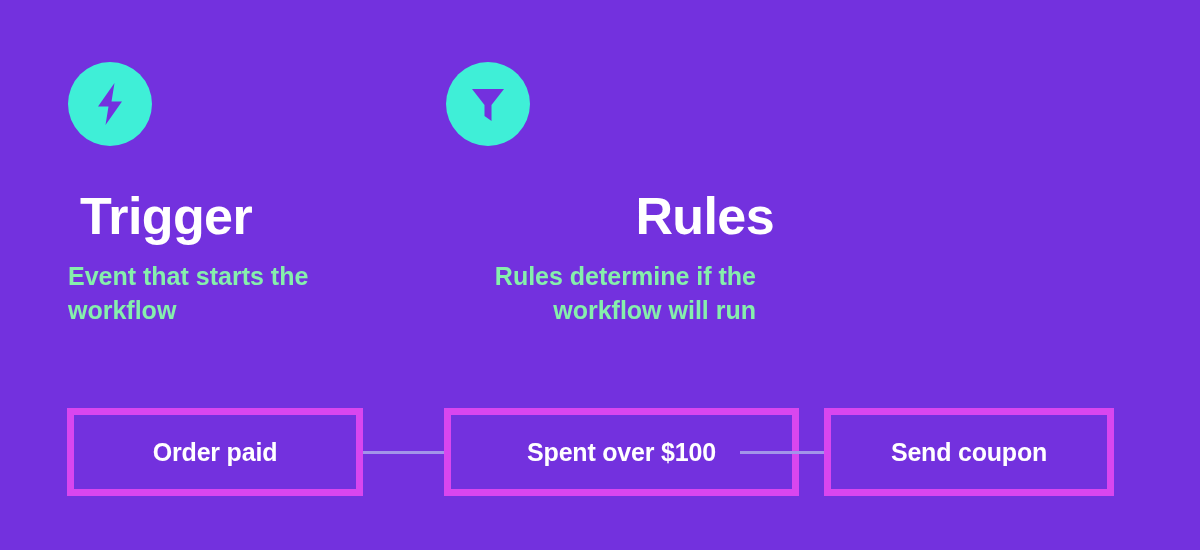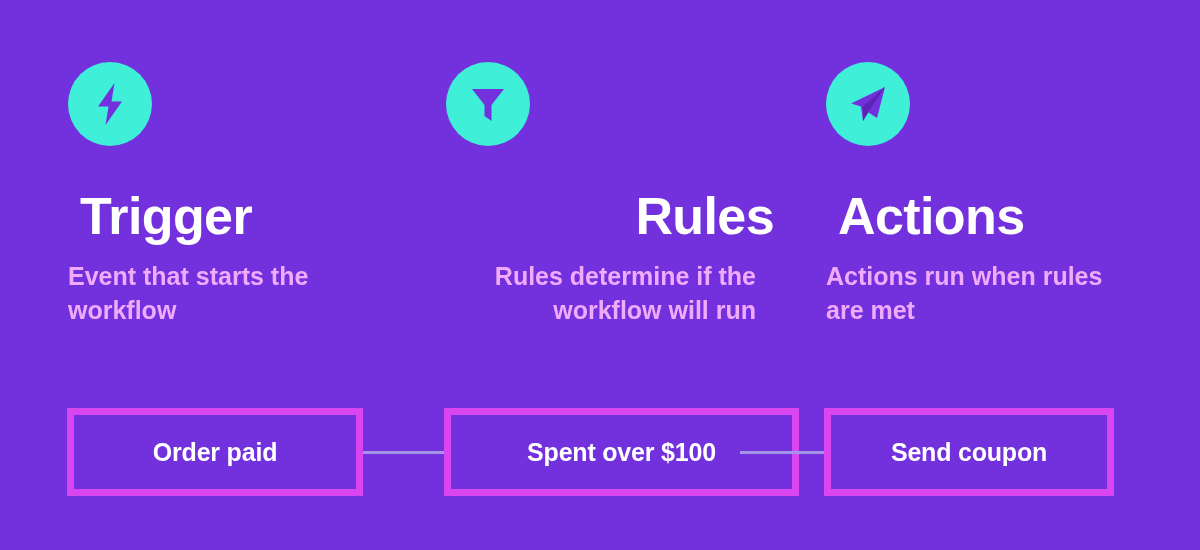--- a/index.html
+++ b/index.html
@@ -52,21 +52,21 @@
     line-height: 1.02;
     letter-spacing: -0.6px;
     margin-top: 44px;
     white-space: nowrap;
   }
 
   .col-desc {
     margin: 0;
     padding: 0;
     margin-top: 16px;
-    color: #f0abfc;
+    color: #86efac;
     font-size: 25px;
     font-weight: bold;
     line-height: 1.36;
     width: 310px;
   }
   .col-3 .col-desc { width: 280px; }
 
   
   #flow {
     position: absolute;
@@ -123,30 +123,20 @@
   <div class="column col-2">
     <div class="icon-circle">
       <svg width="42" height="44" viewBox="0 0 42 44" aria-hidden="true">
         <path d="M5 7 L37 7 L24.5 23 L24.5 39 L17.5 34 L17.5 23 Z" fill="#7331de"></path>
       </svg>
     </div>
     <h2 class="col-heading">Rules</h2>
     <p class="col-desc">Rules determine if the workflow will run</p>
   </div>
 
-  <div class="column col-3">
-    <div class="icon-circle">
-      <svg width="44" height="44" viewBox="0 0 44 44" aria-hidden="true">
-        <path d="M39 5 L5 21.5 L15 24.5 L17 39 L22.5 30.5 L31 36 Z" fill="#7331de"></path>
-        <path d="M39 5 L17 24.5 L17 39 L22 30 Z" fill="#5b24b4"></path>
-      </svg>
-    </div>
-    <h2 class="col-heading">Actions</h2>
-    <p class="col-desc">Actions run when rules are met</p>
-  </div>
 
   <div id="flow">
     <div class="flow-box flow-box-1">
       <span>Order paid</span>
     </div>
     <div class="connector connector-1"></div>
     <div class="flow-box flow-box-2">
       <span>Spent over $100</span>
     </div>
     <div class="connector connector-2"></div>

